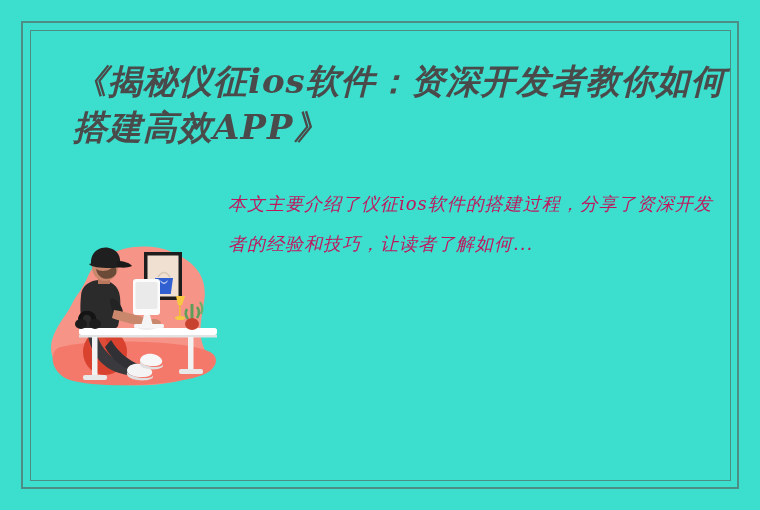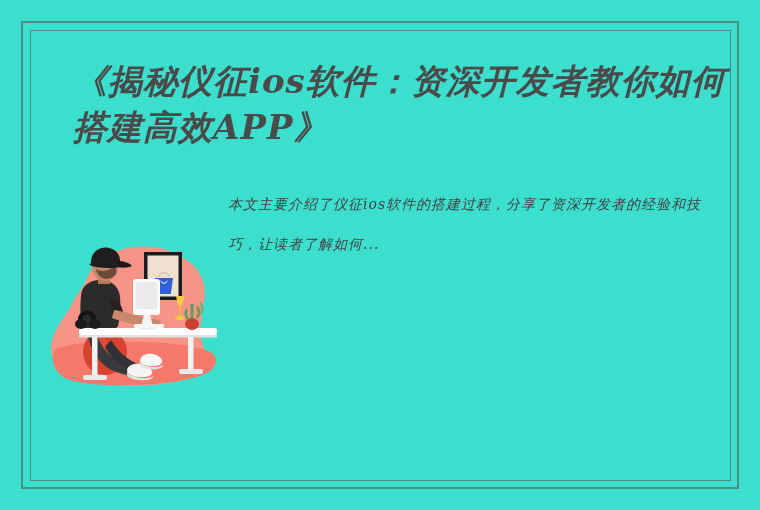--- a/index.html
+++ b/index.html
@@ -61,24 +61,24 @@
   }
 
   
   #summary {
     position: absolute;
     left: 228px;
     top: 184px;
     width: 490px;
     font-family: "DejaVu Serif", "Liberation Serif", serif;
     font-style: italic;
-    font-size: 14px;
+    font-size: 18px;
     line-height: 40px;
     letter-spacing: 1px;
-    color: #404040;
+    color: #be185d;
     white-space: pre-wrap;
   }
 
   
   #illustration {
     position: absolute;
     left: 48px;
     top: 236px;
     width: 182px;
     height: 165px;

